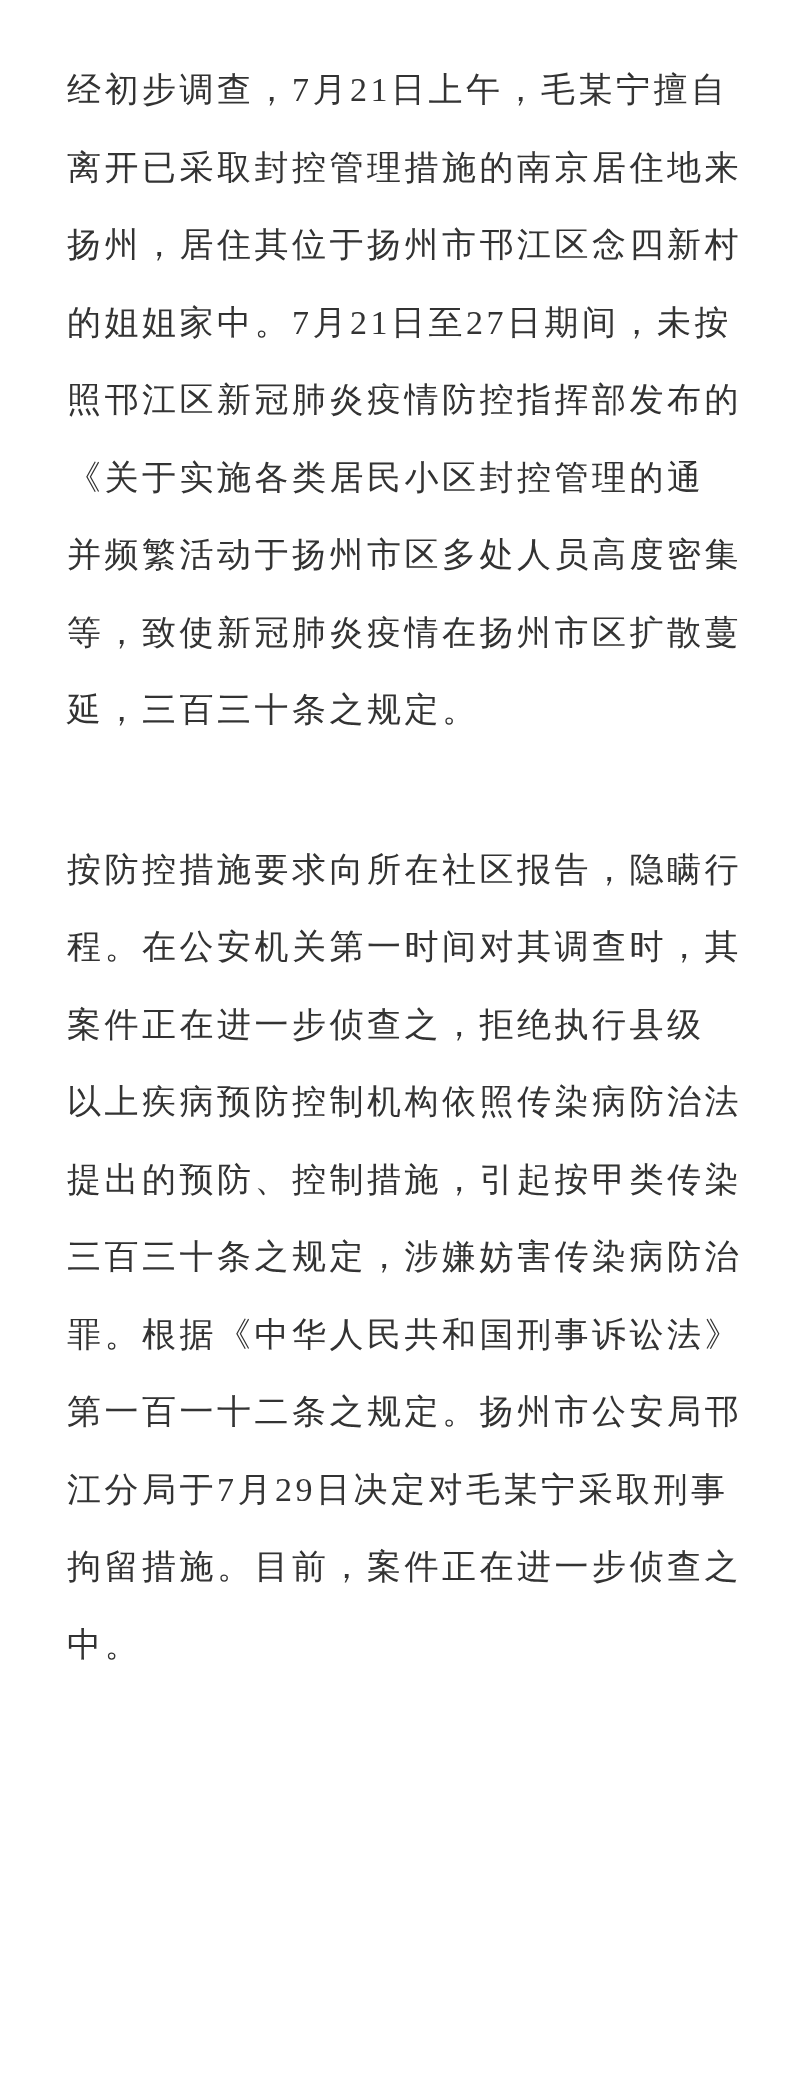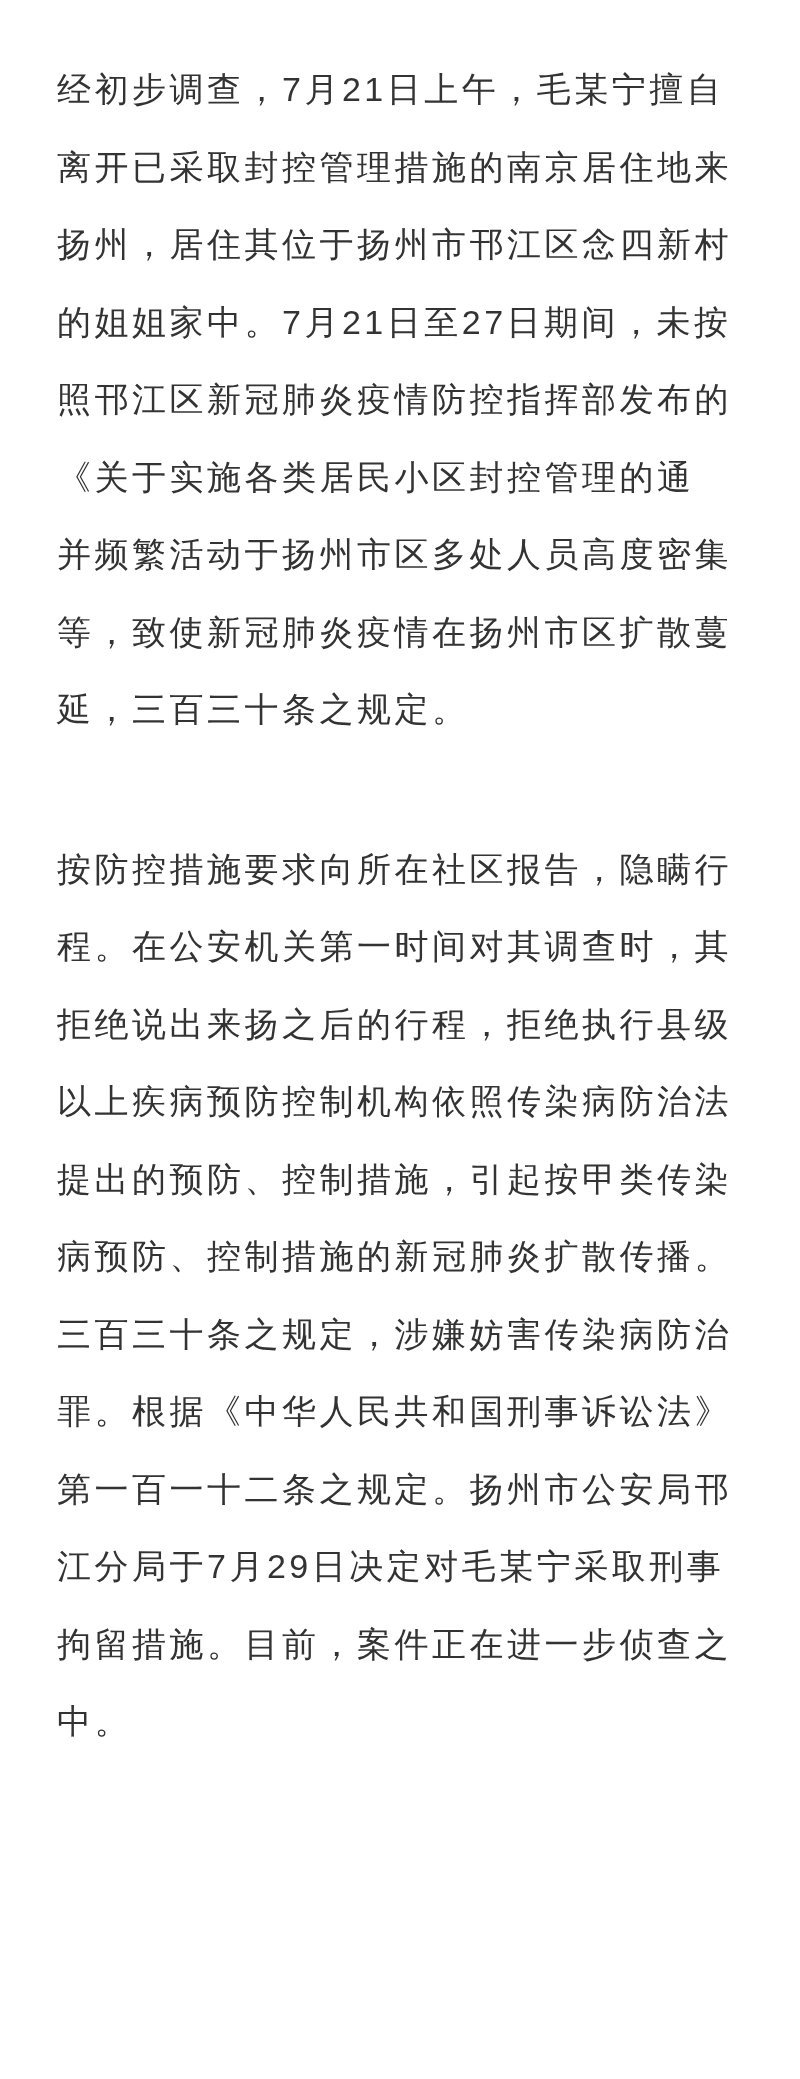--- a/index.html
+++ b/index.html
@@ -8,25 +8,25 @@
       background: #ffffff;
     }
     body {
       width: 800px;
       height: 2079px;
       overflow: hidden;
       position: relative;
     }
     .article {
       position: absolute;
-      left: 57px;
+      left: 67px;
       top: 51px;
       width: 680px;
       color: #333333;
-      font-family: Liberation Sans, sans-serif;
+      font-family: Liberation Serif, serif;
       font-size: 34px;
       line-height: 77.5px;
       letter-spacing: 3.5px;
     }
     .para {
       margin: 0;
       padding: 0;
     }
     .line {
       display: block;
@@ -48,24 +48,23 @@
     <span class="line">的姐姐家中。7月21日至27日期间，未按</span>
     <span class="line">照邗江区新冠肺炎疫情防控指挥部发布的</span>
     <span class="line">《关于实施各类居民小区封控管理的通</span>
     <span class="line">并频繁活动于扬州市区多处人员高度密集</span>
     <span class="line">等，致使新冠肺炎疫情在扬州市区扩散蔓</span>
     <span class="line">延，三百三十条之规定。</span>
   </p>
   <p class="para">
     <span class="line">按防控措施要求向所在社区报告，隐瞒行</span>
     <span class="line">程。在公安机关第一时间对其调查时，其</span>
-    <span class="line">拒绝说出来扬之后的行程，拒绝执行县级</span>
+    <span class="line">案件正在进一步侦查之，拒绝执行县级</span>
     <span class="line">以上疾病预防控制机构依照传染病防治法</span>
     <span class="line">提出的预防、控制措施，引起按甲类传染</span>
-    <span class="line">病预防、控制措施的新冠肺炎扩散传播。</span>
     <span class="line">三百三十条之规定，涉嫌妨害传染病防治</span>
     <span class="line">罪。根据《中华人民共和国刑事诉讼法》</span>
     <span class="line">第一百一十二条之规定。扬州市公安局邗</span>
     <span class="line">江分局于7月29日决定对毛某宁采取刑事</span>
     <span class="line">拘留措施。目前，案件正在进一步侦查之</span>
     <span class="line">中。</span>
   </p>
 </div>
 
 </body></html>

